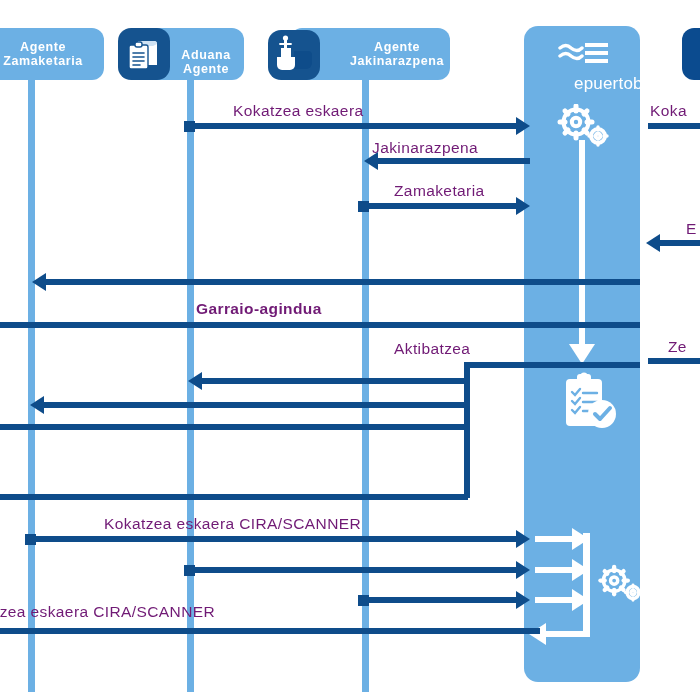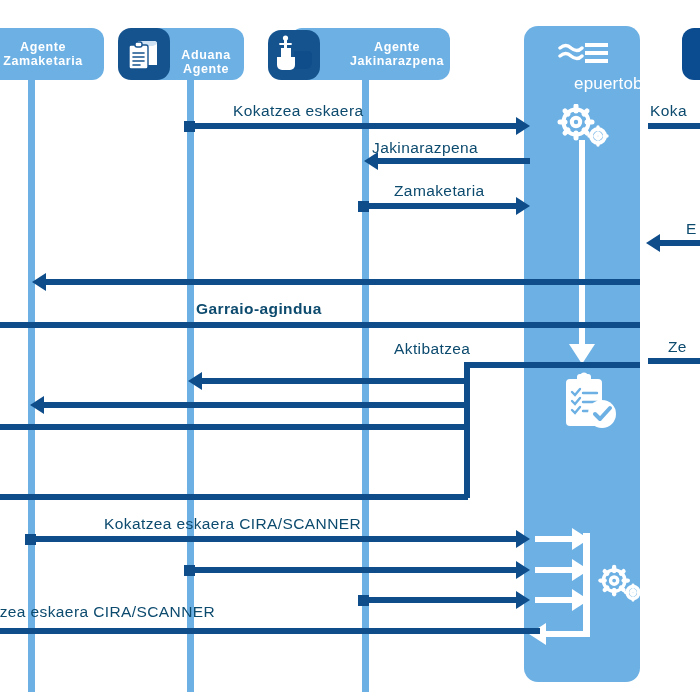--- a/index.html
+++ b/index.html
@@ -16,21 +16,21 @@
   .iconsq{position:absolute;background:#15538F;border-radius:13px;
           display:flex;align-items:center;justify-content:center;}
   .msg{position:absolute;height:6px;background:#0E4C8A;}
   .vcon{position:absolute;width:6px;background:#0E4C8A;}
   .sq{position:absolute;width:11px;height:11px;background:#0E4C8A;}
   .ahead{position:absolute;width:0;height:0;}
   .ar{border-top:9px solid transparent;border-bottom:9px solid transparent;
       border-left:14px solid #0E4C8A;}
   .al{border-top:9px solid transparent;border-bottom:9px solid transparent;
       border-right:14px solid #0E4C8A;}
-  .lbl{position:absolute;color:#0c4a6e;font-size:15.5px;letter-spacing:.4px;
+  .lbl{position:absolute;color:#701a75;font-size:15.5px;letter-spacing:.4px;
        white-space:nowrap;}
   .wline{position:absolute;background:#ffffff;}
   .war{position:absolute;width:0;height:0;
        border-top:11px solid transparent;border-bottom:11px solid transparent;
        border-left:17px solid #ffffff;}
   .wal{position:absolute;width:0;height:0;
        border-top:11px solid transparent;border-bottom:11px solid transparent;
        border-right:17px solid #ffffff;}
   .wdn{position:absolute;width:0;height:0;
        border-left:13px solid transparent;border-right:13px solid transparent;

